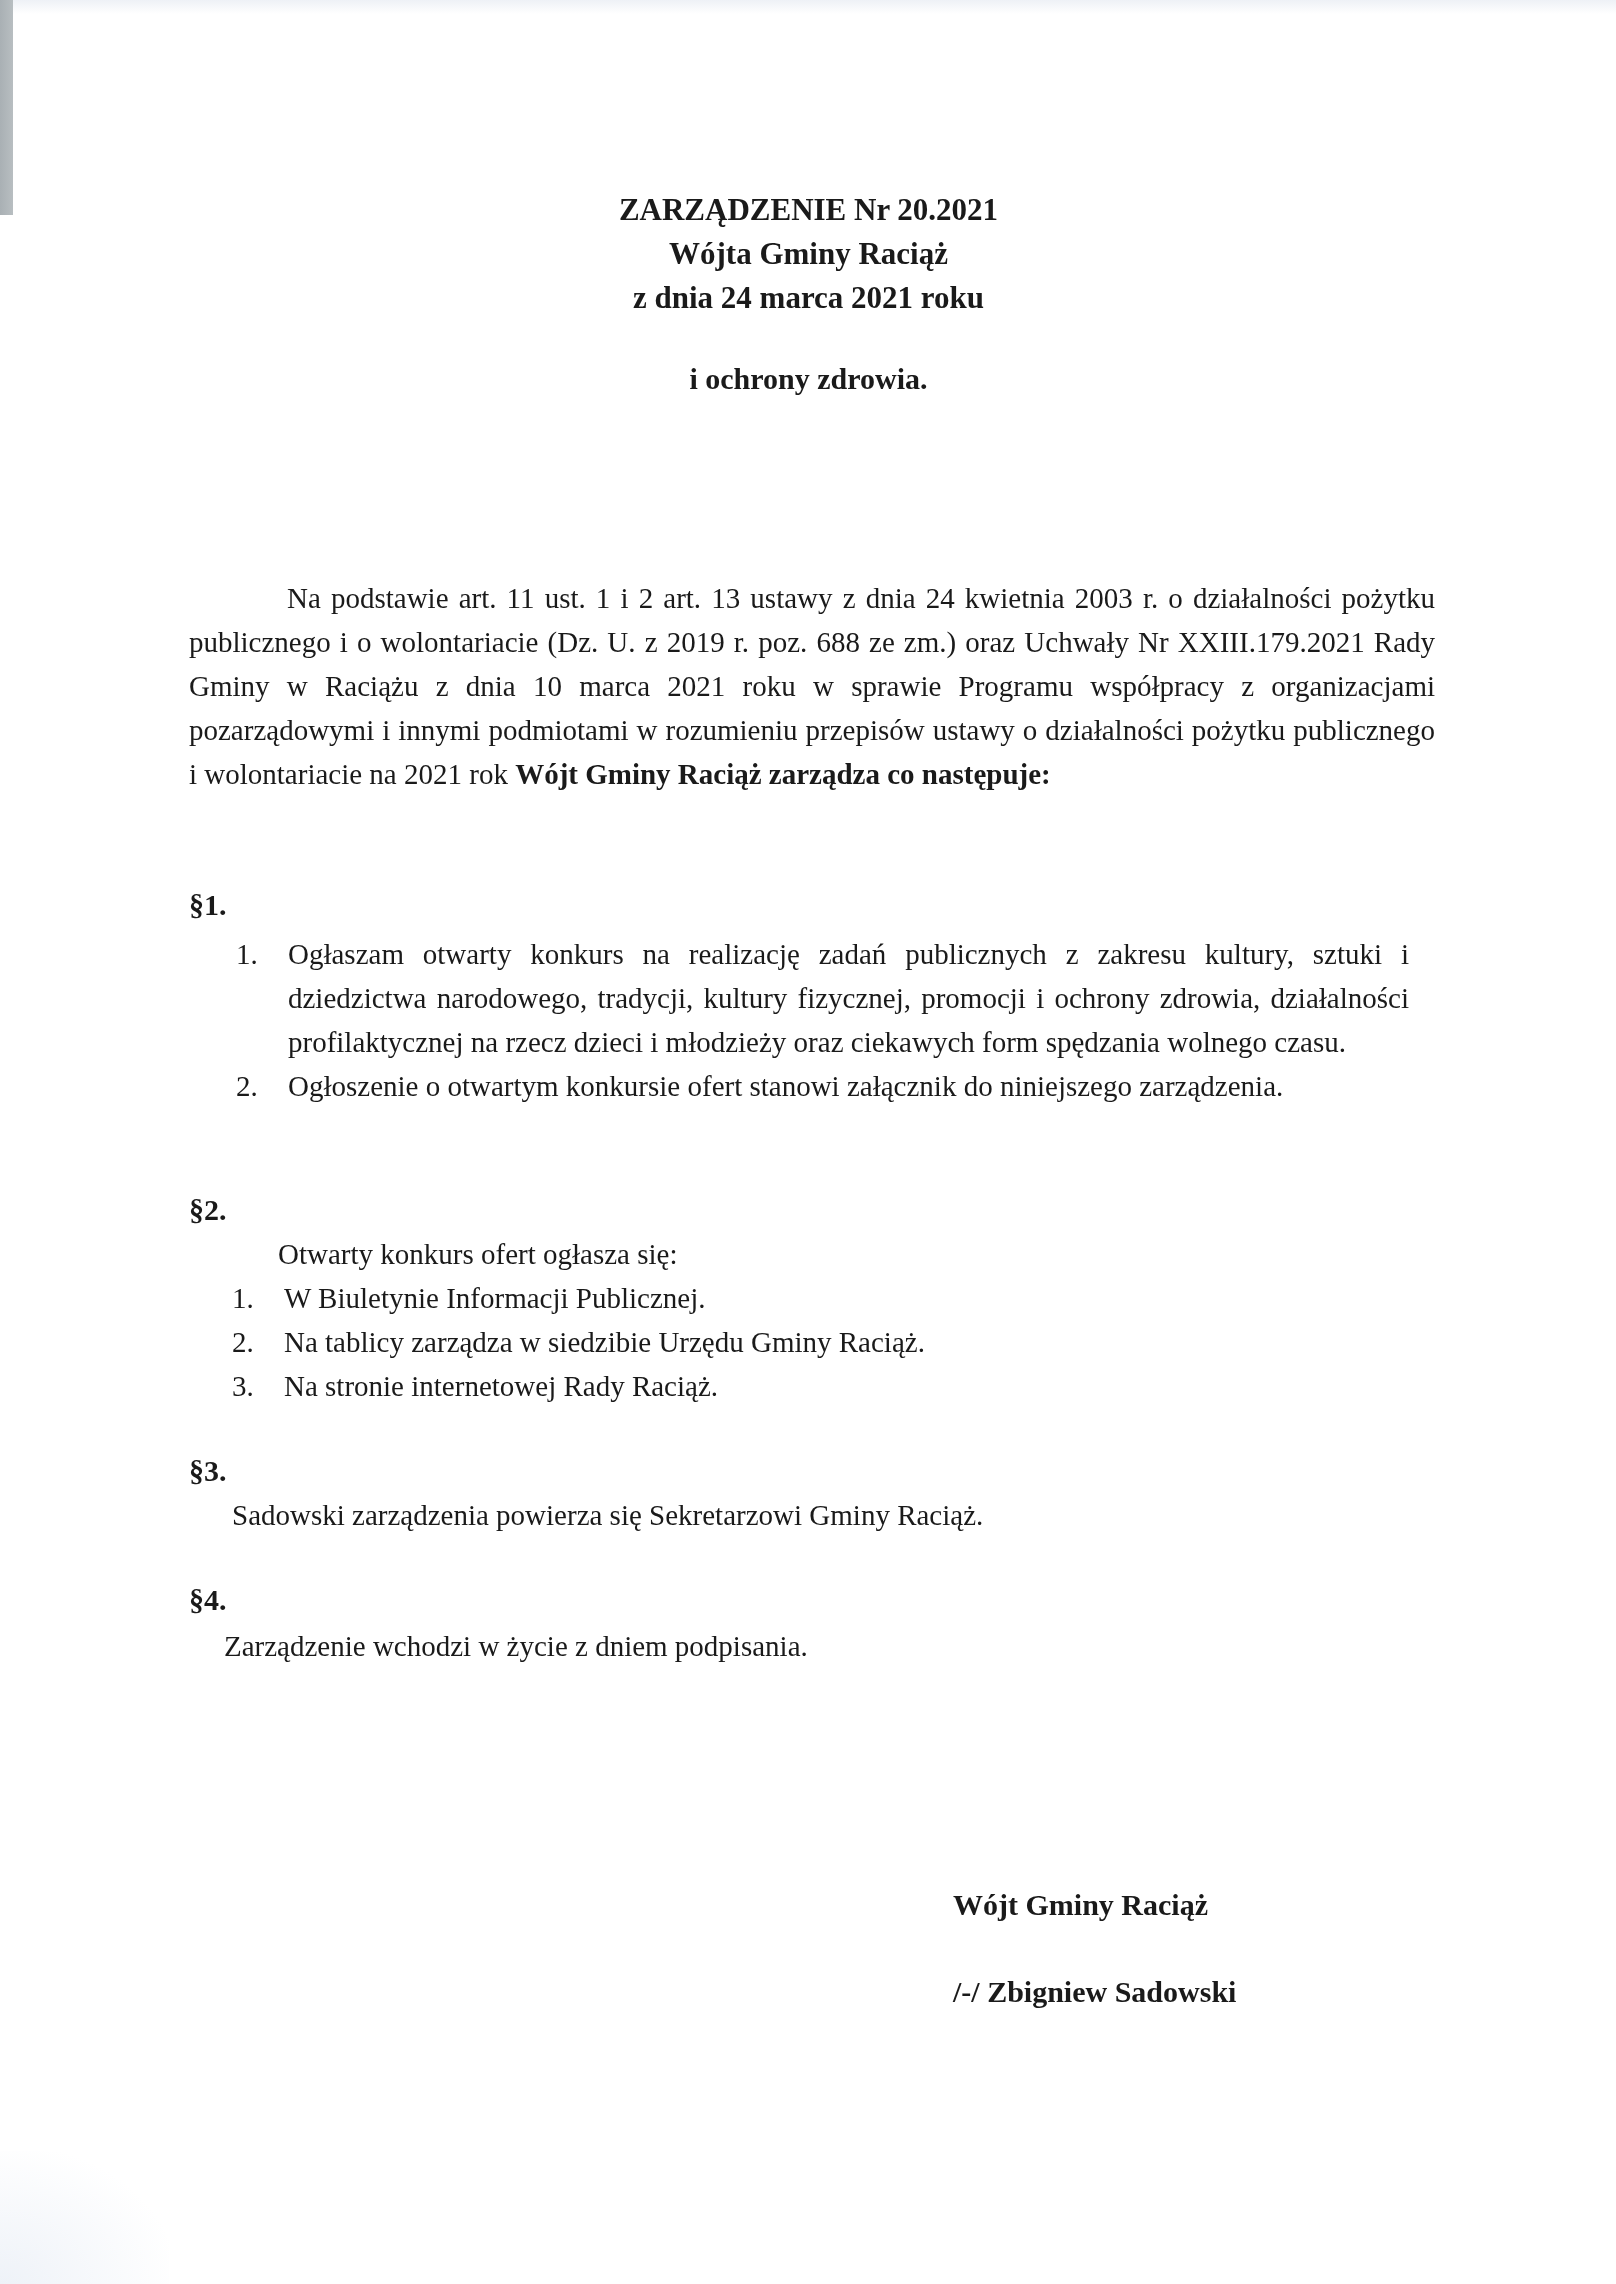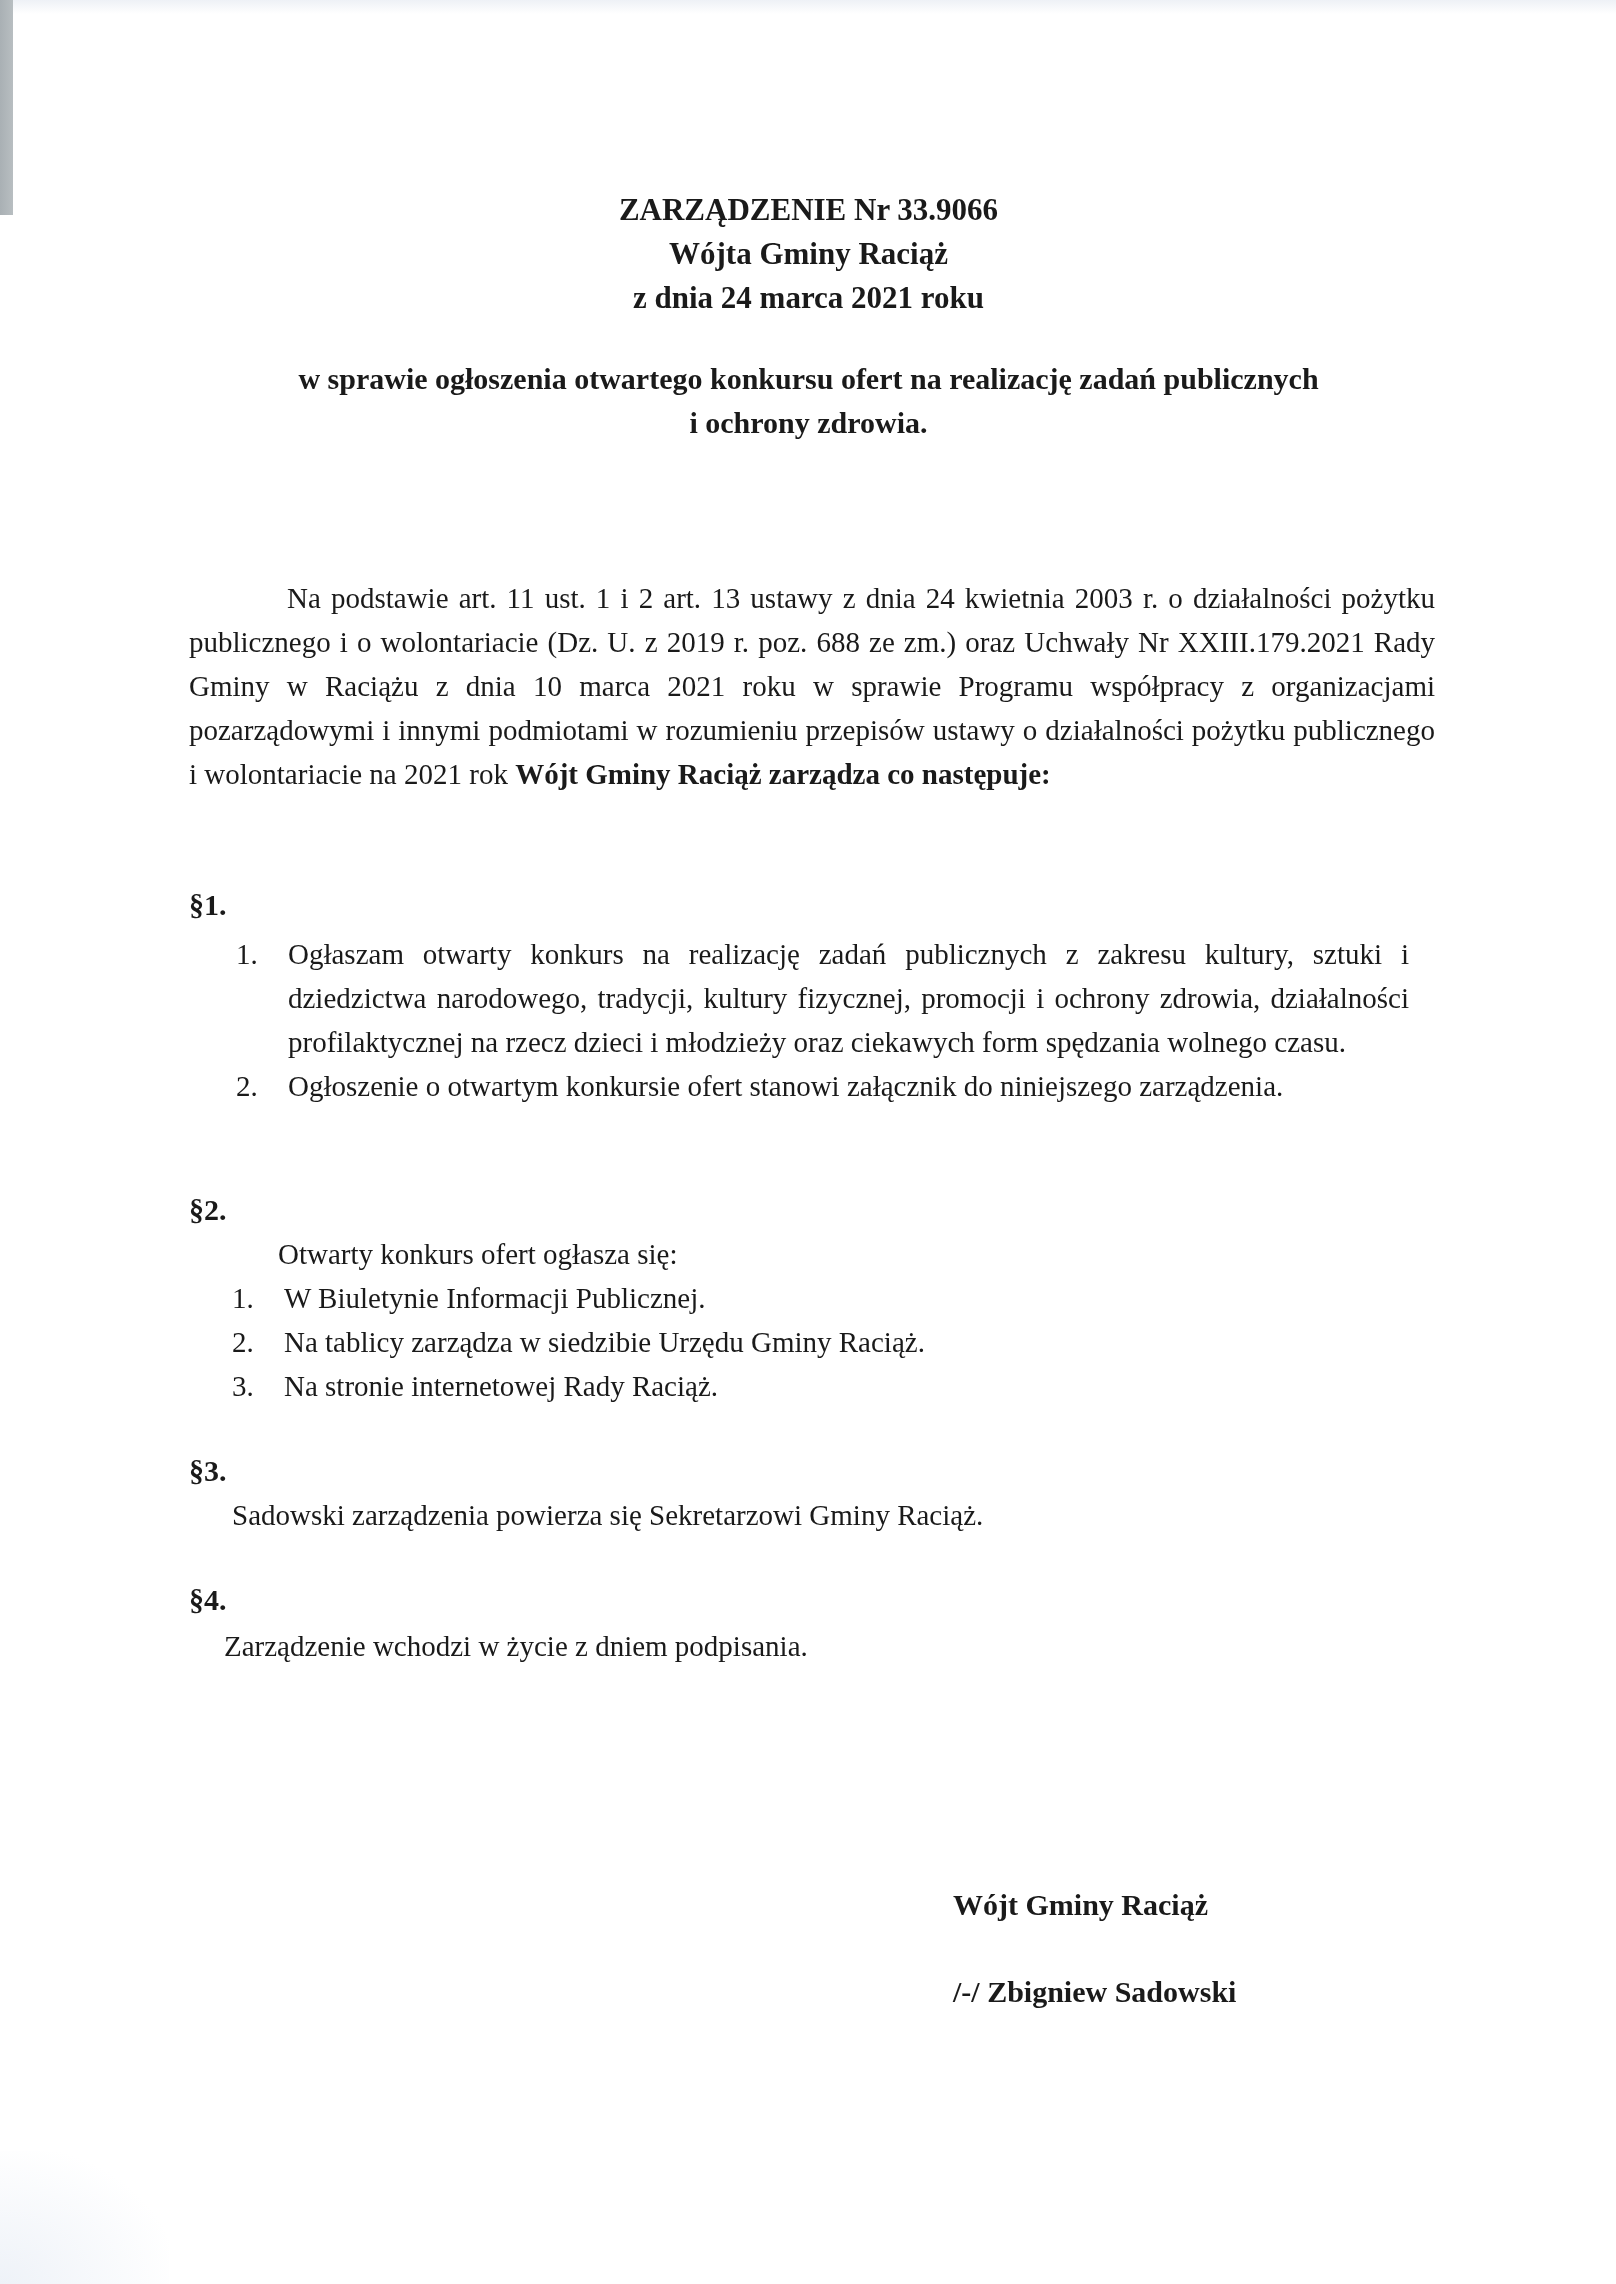--- a/index.html
+++ b/index.html
@@ -58,27 +58,26 @@
   }
 </style>
 </head>
 <body>
 
 <div class="scan-edge"></div>
 <div class="scan-tint-top"></div>
 <div class="scan-tint-corner"></div>
 
 <div class="header-block">
-  <div>ZARZĄDZENIE Nr 33.9066</div>
+  <div>ZARZĄDZENIE Nr 20.2021</div>
   <div>Wójta Gminy Raciąż</div>
   <div>z dnia 24 marca 2021 roku</div>
 </div>
 
 <div class="subject-block">
-  <div>w sprawie ogłoszenia otwartego konkursu ofert na realizację zadań publicznych</div>
   <div>i ochrony zdrowia.</div>
 </div>
 
 <div class="para" style="top:576px;"><span class="indent"></span><span>Na podstawie art. 11 ust. 1 i 2 art. 13 ustawy z dnia 24 kwietnia 2003 r. o działalności pożytku publicznego i o wolontariacie (Dz. U. z 2019 r. poz. 688 ze zm.) oraz Uchwały Nr XXIII.179.2021 Rady Gminy w Raciążu z dnia 10 marca 2021 roku w sprawie Programu współpracy z organizacjami pozarządowymi i innymi podmiotami w rozumieniu przepisów ustawy o działalności pożytku publicznego i wolontariacie na 2021 rok </span><b>Wójt Gminy Raciąż zarządza co następuje:</b></div>
 
 <div class="sect" style="top:885px;">§1.</div>
 <ol class="list" style="left:236px; top:932px; width:1173px;">
   <li>
     <span class="num">1.</span>
     <span class="txt">Ogłaszam otwarty konkurs na realizację zadań publicznych z zakresu kultury, sztuki i dziedzictwa narodowego, tradycji, kultury fizycznej, promocji i ochrony zdrowia, działalności profilaktycznej na rzecz dzieci i młodzieży oraz ciekawych form spędzania wolnego czasu.</span>

